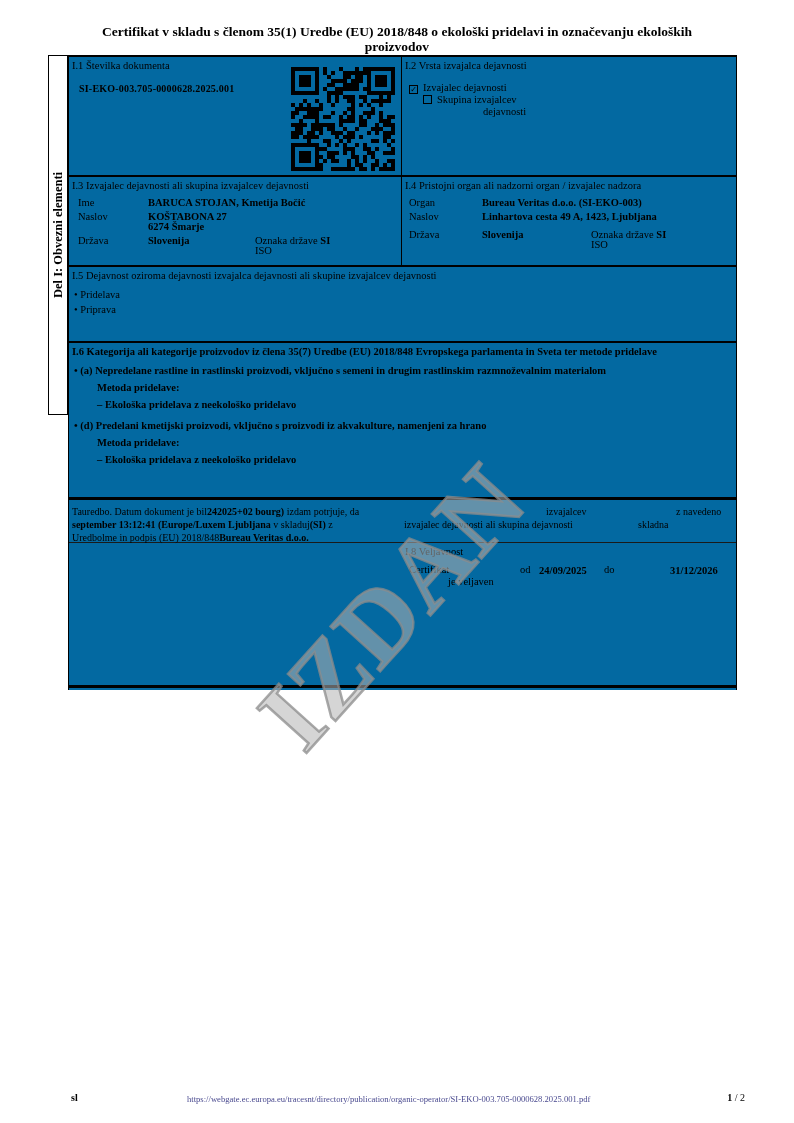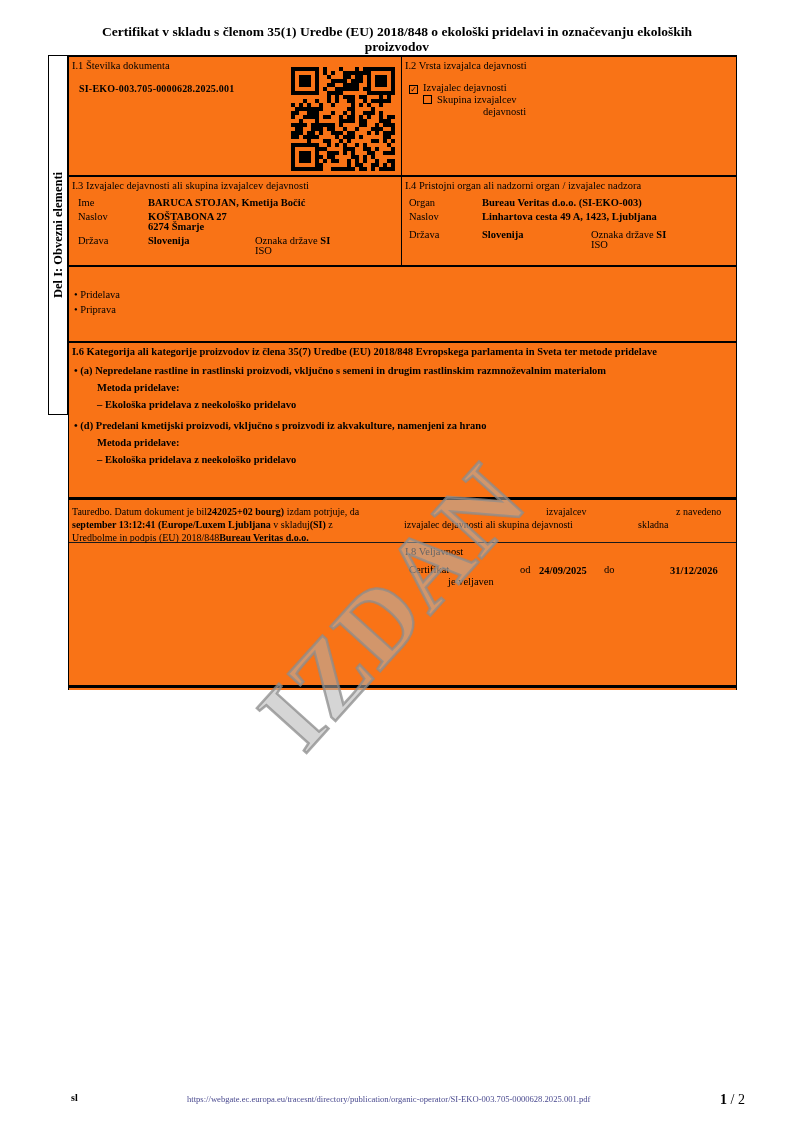--- a/index.html
+++ b/index.html
@@ -7,21 +7,21 @@
         font-family:"Liberation Serif",serif;color:#000;overflow:hidden;}
   .title{position:absolute;top:24px;left:0;width:100%;text-align:center;
          font-weight:bold;font-size:13.5px;line-height:15px;}
   
   .part-cell{position:absolute;left:48px;top:55px;width:20px;height:360px;
              border:1px solid #000;box-sizing:border-box;background:#fff;}
   .vtext{position:absolute;inset:0;writing-mode:vertical-rl;transform:rotate(180deg);
          text-align:center;font-weight:bold;font-size:12.5px;line-height:18px;}
   
   .tbl{position:absolute;left:68px;top:55px;width:667px;height:633px;
-       border-left:1px solid #000;border-right:1px solid #000;border-top:2px solid #000;background:#f97316;}
+       border-left:1px solid #000;border-right:1px solid #000;border-top:2px solid #000;background:#0369a1;}
   .row{position:absolute;left:0;width:100%;}
   .r1{top:0;height:118px;border-bottom:2px solid #000;}
   .r2{top:120px;height:88px;border-bottom:2px solid #000;}
   .r3{top:210px;height:74px;border-bottom:2px solid #000;}
   .r4{top:286px;height:154px;border-bottom:3px solid #000;font-weight:bold;}
   .r5{top:443px;height:42px;border-bottom:1px solid #1a1a1a;}
   .r6{top:486px;height:142px;border-bottom:3px solid #000;}
   .cl{position:absolute;left:0;top:0;bottom:0;width:332px;border-right:1px solid #000;}
   .cr{position:absolute;left:333px;top:0;bottom:0;right:0;}
   .sec{position:absolute;left:3px;top:3px;font-size:10.5px;white-space:nowrap;}
@@ -40,21 +40,21 @@
   .sig{position:absolute;left:229px;top:50px;font-family:"Liberation Sans",sans-serif;
        font-size:6.5px;line-height:7.5px;color:#111;}
   
   .wm{position:absolute;left:212px;top:548px;width:360px;text-align:center;z-index:10;
       transform:rotate(-48deg);font-size:102px;font-weight:bold;font-family:"Liberation Serif",serif;
       color:rgba(178,178,178,0.55);-webkit-text-stroke:2.5px rgba(140,140,140,0.75);
       letter-spacing:2px;pointer-events:none;}
   
   .footer-lang{position:absolute;left:71px;top:1092px;font-size:10px;font-weight:bold;}
   .footer-link{position:absolute;left:187px;top:1094px;font-size:8.6px;color:#4a4a8f;text-decoration:none;}
-  .footer-page{position:absolute;right:49px;top:1092px;font-size:14px;text-align:center;}
+  .footer-page{position:absolute;right:49px;top:1092px;font-size:10px;text-align:center;}
 </style>
 </head>
 <body>
 
 <div class="page">
 
   <div class="title">
     <div>Certifikat v skladu s členom 35(1) Uredbe (EU) 2018/848 o ekološki pridelavi in označevanju ekoloških</div>
     <div>proizvodov</div>
   </div>
@@ -454,20 +454,21 @@
         <div class="t" style="left:7px;top:34px;">Naslov</div>
         <div class="t b" style="left:80px;top:34px;">Linhartova cesta 49 A, 1423, Ljubljana</div>
         <div class="t" style="left:7px;top:52px;">Država</div>
         <div class="t b" style="left:80px;top:52px;">Slovenija</div>
         <div class="t" style="left:189px;top:52px;"><span>Oznaka države</span> <span class="b">SI</span></div>
         <div class="t" style="left:189px;top:62px;">ISO</div>
       </div>
     </div>
 
     <div class="row r3">
+      <div class="sec">I.5 Dejavnost oziroma dejavnosti izvajalca dejavnosti ali skupine izvajalcev dejavnosti</div>
       <div class="t" style="left:5px;top:22px;">• Pridelava</div>
       <div class="t" style="left:5px;top:37px;">• Priprava</div>
     </div>
 
     <div class="row r4">
       <div class="sec">I.6 Kategorija ali kategorije proizvodov iz člena 35(7) Uredbe (EU) 2018/848 Evropskega parlamenta in Sveta ter metode pridelave</div>
       <div class="t" style="left:5px;top:22px;">• (a) Nepredelane rastline in rastlinski proizvodi, vključno s semeni in drugim rastlinskim razmnoževalnim materialom</div>
       <div class="t" style="left:28px;top:39px;">Metoda pridelave:</div>
       <div class="t" style="left:28px;top:56px;">– Ekološka pridelava z neekološko pridelavo</div>
       <div class="t" style="left:5px;top:77px;">• (d) Predelani kmetijski proizvodi, vključno s proizvodi iz akvakulture, namenjeni za hrano</div>

